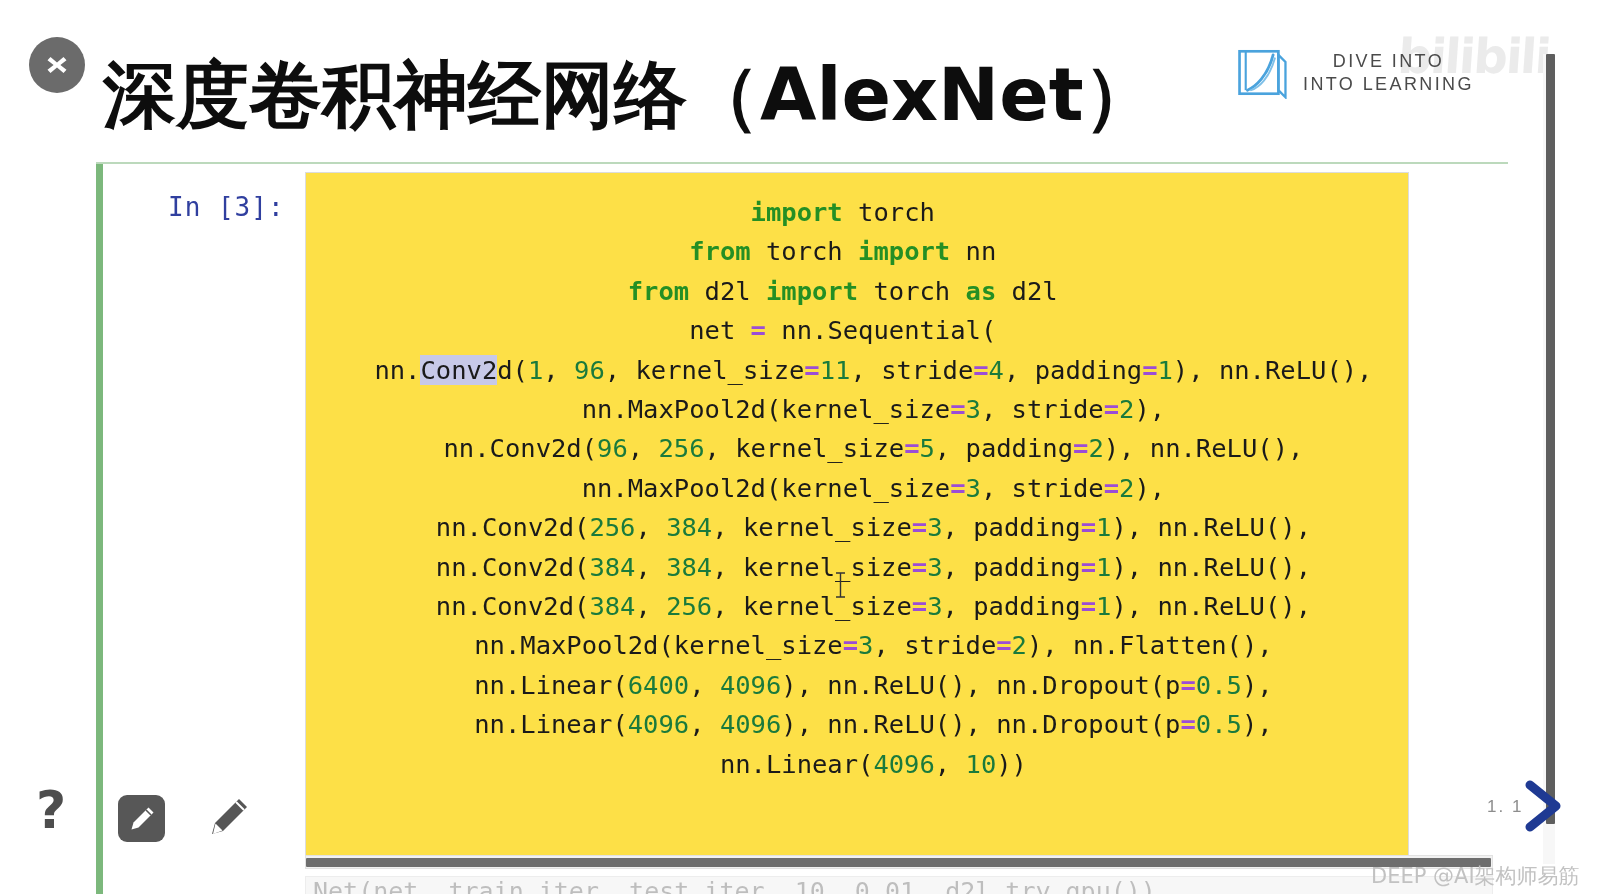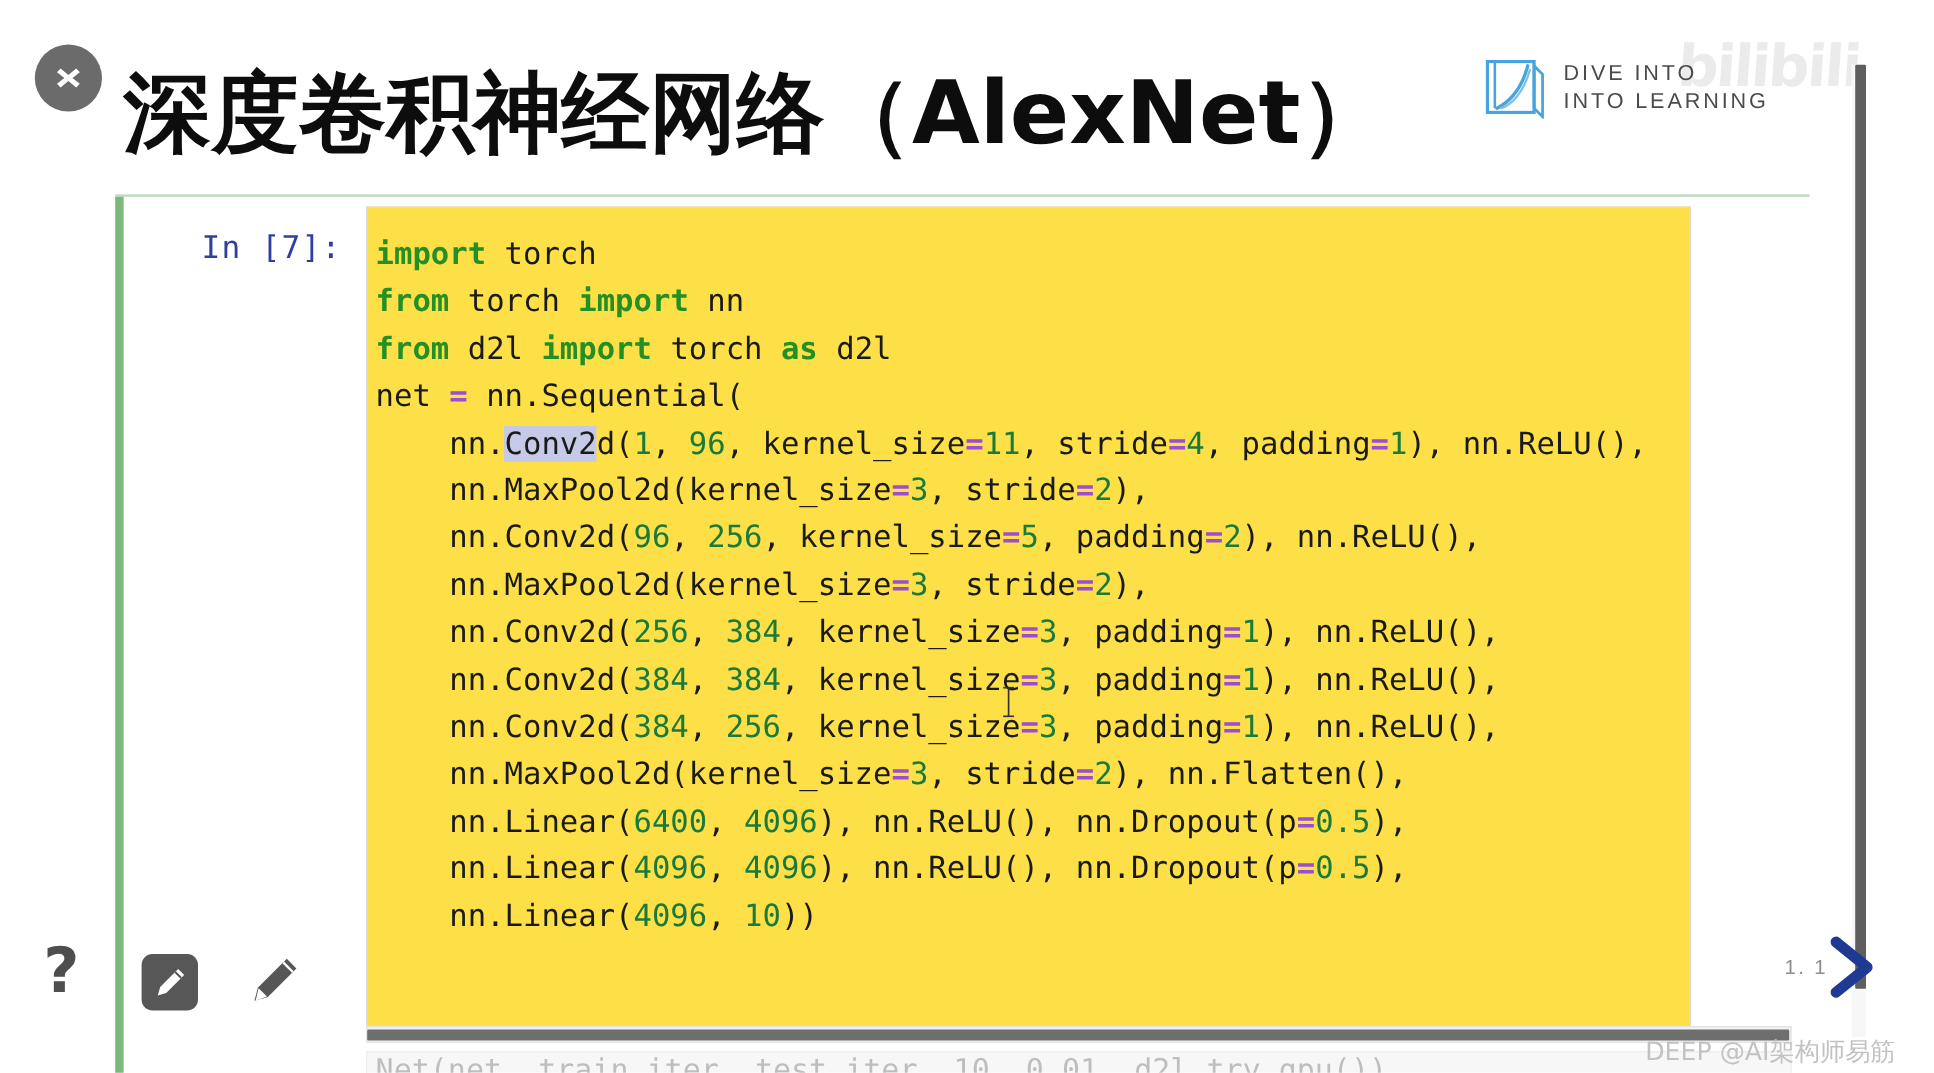--- a/index.html
+++ b/index.html
@@ -2,21 +2,21 @@
 <html><head>
 <meta charset="utf-8">
 <style>
   * { box-sizing: border-box; margin: 0; padding: 0; }
   html, body {
     width: 1612px; height: 894px;
     background: #ffffff;
     font-family: "Liberation Sans", sans-serif;
     overflow: hidden;
   }
-  #root { position: relative; width: 1612px; height: 894px; background: #fff; }
+  #root { position: relative; width: 1612px; height: 894px; background: #fff; text-align: center; }
 
   
   #close-btn {
     position: absolute; left: 29px; top: 37px;
     width: 56px; height: 56px; border-radius: 50%;
     background: #6b6b6b;
     display: flex; align-items: center; justify-content: center;
     cursor: pointer;
   }
   #close-btn svg { display: block; }
@@ -201,21 +201,21 @@
       <path d="M17 50 C26 47 38 36 44 14" fill="none" stroke="#7fc0e8" stroke-width="2.2" stroke-linecap="round"></path>
     </svg>
     <div id="logo-text">
       <div>DIVE INTO</div>
       <div>INTO LEARNING</div>
     </div>
   </div>
 
   <div id="notebook">
     <div id="cell-select-bar"></div>
-    <div id="prompt">In [7]:</div>
+    <div id="prompt">In [3]:</div>
 
     <div id="code-area">
       <div id="code-pre"><div><span class="kw">import</span><span> torch</span></div><div><span class="kw">from</span><span> torch </span><span class="kw">import</span><span> nn</span></div><div><span class="kw">from</span><span> d2l </span><span class="kw">import</span><span> torch </span><span class="kw">as</span><span> d2l</span></div><div><span></span></div><div><span>net </span><span class="op">=</span><span> nn.Sequential(</span></div><div><span>    nn.</span><span class="sel">Conv2</span><span>d(</span><span class="num">1</span><span>, </span><span class="num">96</span><span>, kernel_size</span><span class="op">=</span><span class="num">11</span><span>, stride</span><span class="op">=</span><span class="num">4</span><span>, padding</span><span class="op">=</span><span class="num">1</span><span>), nn.ReLU(),</span></div><div><span>    nn.MaxPool2d(kernel_size</span><span class="op">=</span><span class="num">3</span><span>, stride</span><span class="op">=</span><span class="num">2</span><span>),</span></div><div><span>    nn.Conv2d(</span><span class="num">96</span><span>, </span><span class="num">256</span><span>, kernel_size</span><span class="op">=</span><span class="num">5</span><span>, padding</span><span class="op">=</span><span class="num">2</span><span>), nn.ReLU(),</span></div><div><span>    nn.MaxPool2d(kernel_size</span><span class="op">=</span><span class="num">3</span><span>, stride</span><span class="op">=</span><span class="num">2</span><span>),</span></div><div><span>    nn.Conv2d(</span><span class="num">256</span><span>, </span><span class="num">384</span><span>, kernel_size</span><span class="op">=</span><span class="num">3</span><span>, padding</span><span class="op">=</span><span class="num">1</span><span>), nn.ReLU(),</span></div><div><span>    nn.Conv2d(</span><span class="num">384</span><span>, </span><span class="num">384</span><span>, kernel_size</span><span class="op">=</span><span class="num">3</span><span>, padding</span><span class="op">=</span><span class="num">1</span><span>), nn.ReLU(),</span></div><div><span>    nn.Conv2d(</span><span class="num">384</span><span>, </span><span class="num">256</span><span>, kernel_size</span><span class="op">=</span><span class="num">3</span><span>, padding</span><span class="op">=</span><span class="num">1</span><span>), nn.ReLU(),</span></div><div><span>    nn.MaxPool2d(kernel_size</span><span class="op">=</span><span class="num">3</span><span>, stride</span><span class="op">=</span><span class="num">2</span><span>), nn.Flatten(),</span></div><div><span>    nn.Linear(</span><span class="num">6400</span><span>, </span><span class="num">4096</span><span>), nn.ReLU(), nn.Dropout(p</span><span class="op">=</span><span class="num">0.5</span><span>),</span></div><div><span>    nn.Linear(</span><span class="num">4096</span><span>, </span><span class="num">4096</span><span>), nn.ReLU(), nn.Dropout(p</span><span class="op">=</span><span class="num">0.5</span><span>),</span></div><div><span>    nn.Linear(</span><span class="num">4096</span><span>, </span><span class="num">10</span><span>))</span></div></div>
       <svg id="text-cursor" viewBox="0 0 11 26">
         <path d="M1 1 H10 M5.5 1 V25 M1 25 H10" stroke="#333" stroke-width="1.4" fill="none"></path>
       </svg>
     </div>
 
     <div id="h-scroll-track">
       <div id="h-scroll-thumb"></div>

